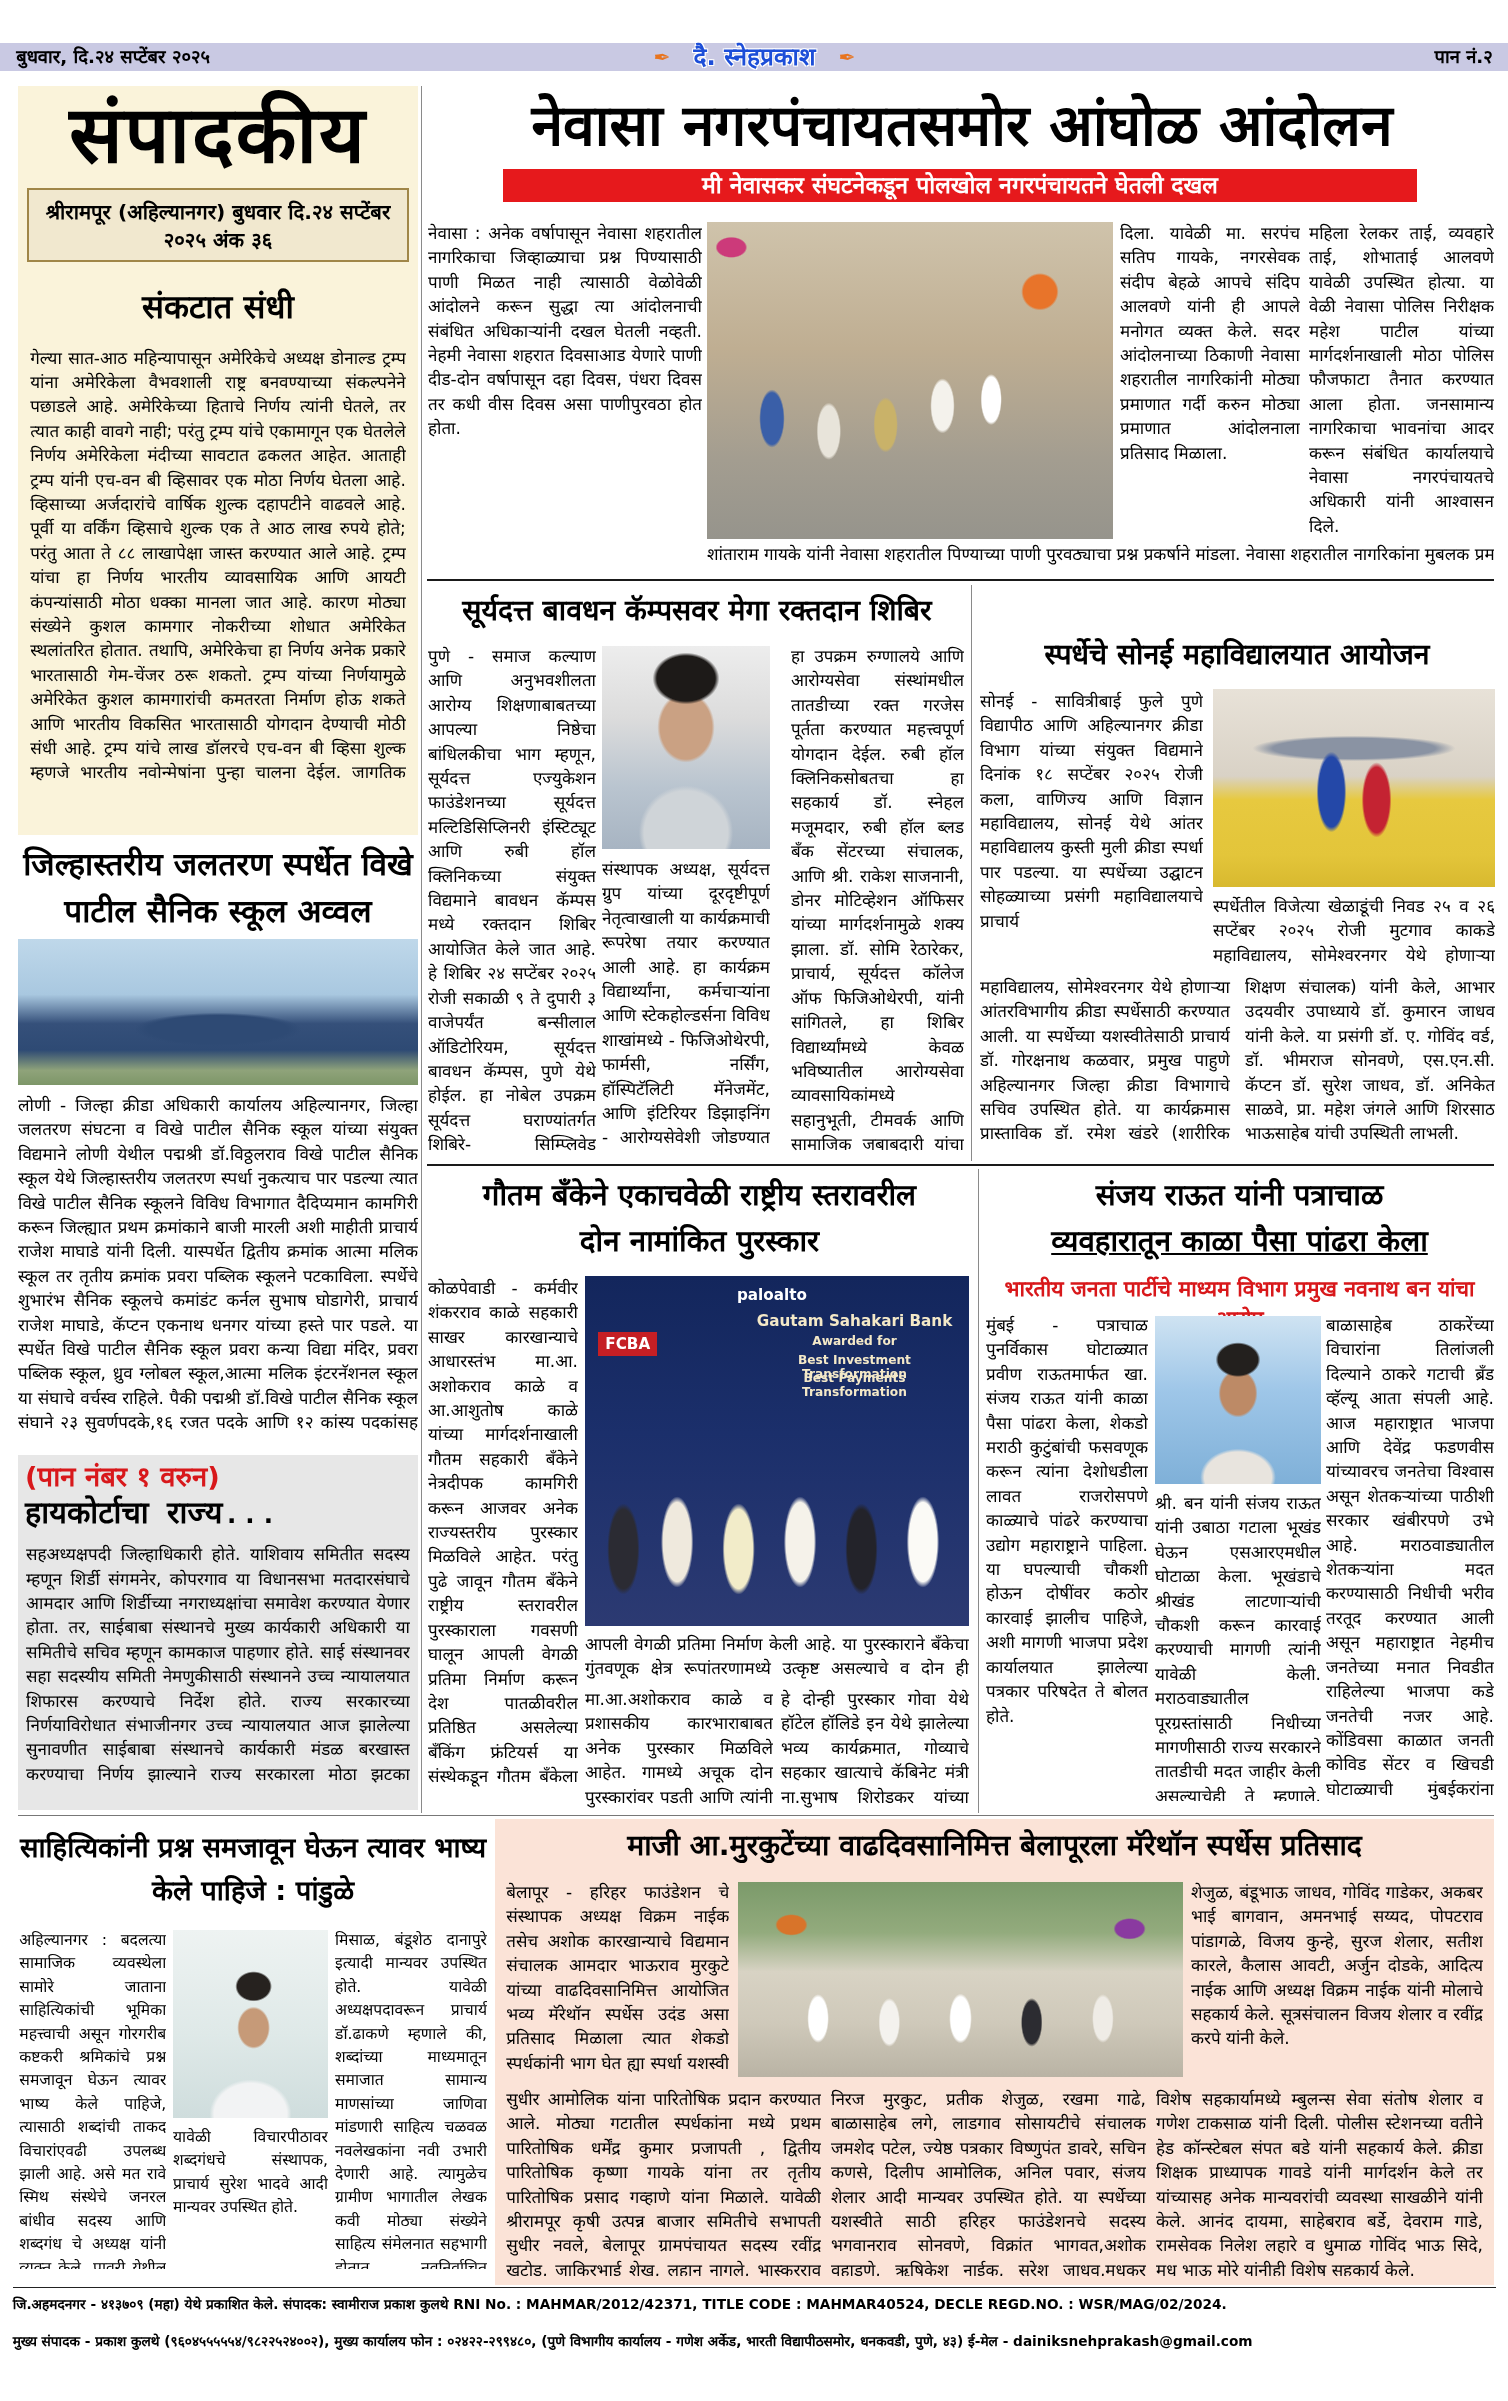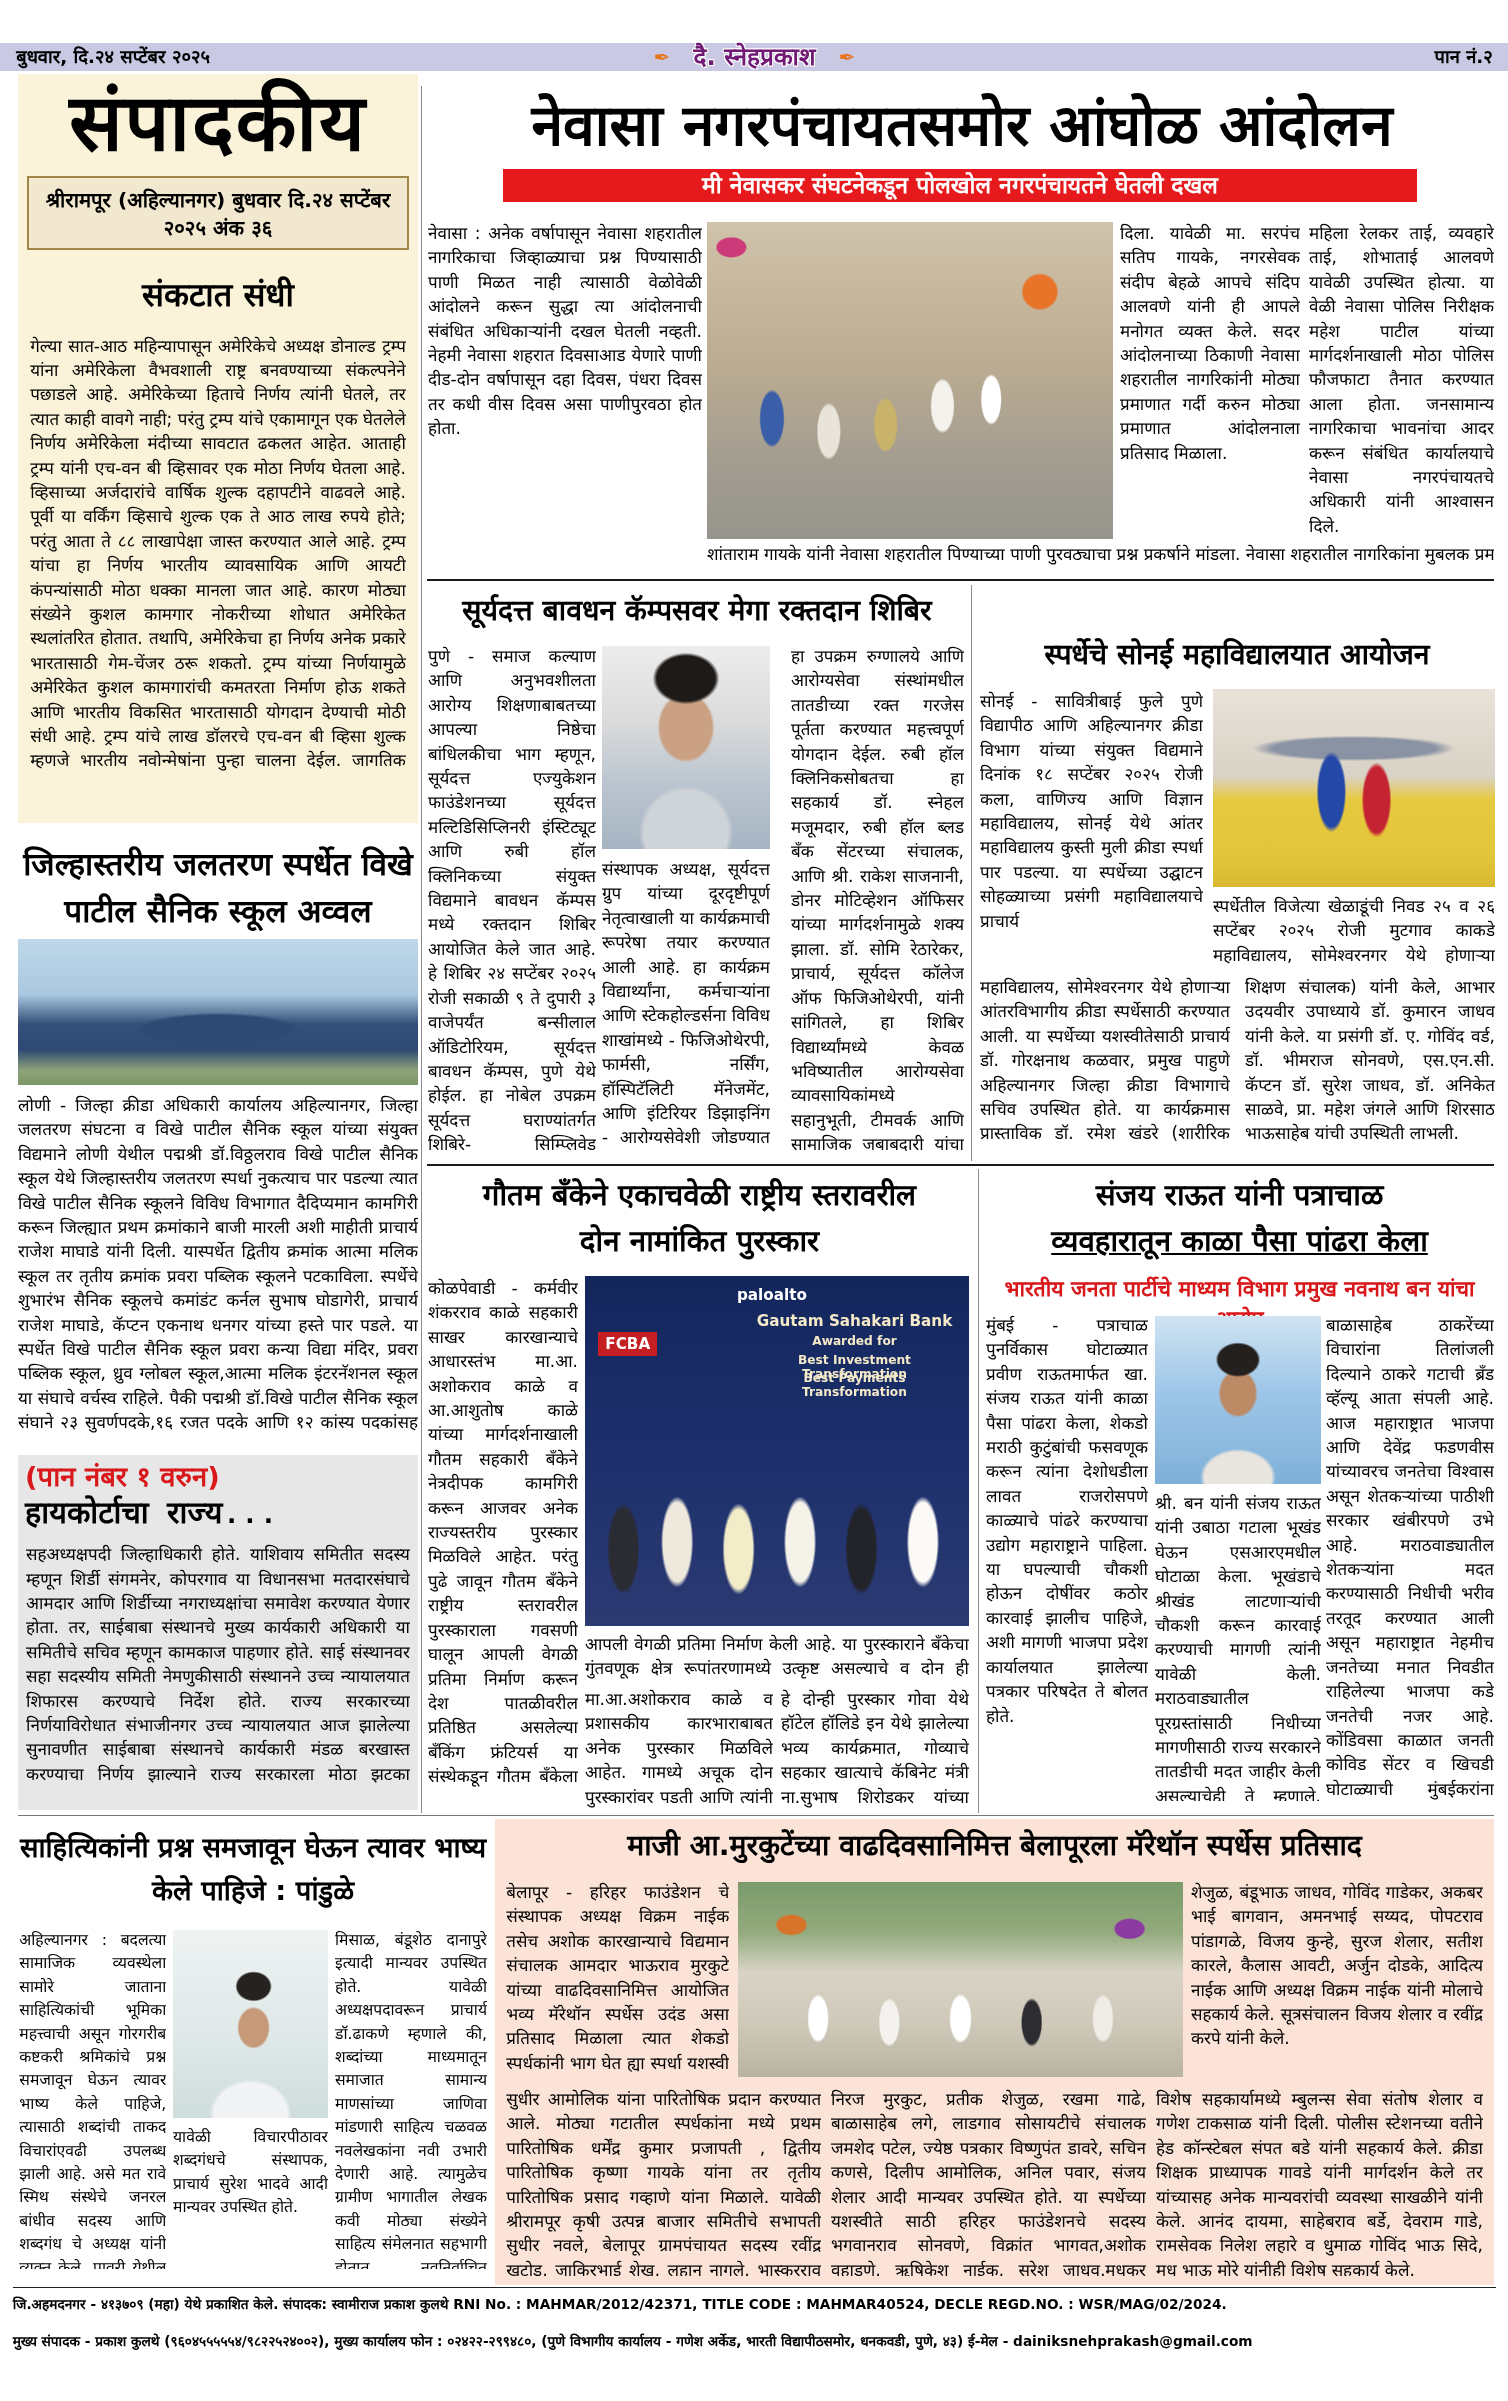--- a/index.html
+++ b/index.html
@@ -79,27 +79,27 @@
 </style>
 </head>
 <body>
 
 <div id="paper">
 
   <div class="abs band" style="left:0;top:43px;width:1509px;height:28.4px;">
     <div class="abs bold" style="left:16.2px;top:4.1px;font-size:18.3px;line-height:20.3px;">बुधवार, दि.२४ सप्टेंबर २०२५</div>
     <div class="abs" style="left:0;top:0;width:1509px;height:28.4px;text-align:center;">
       <span style="font-size:20.3px;color:#e8741e;vertical-align:middle;">✒</span>
-      <span style="font-size:24.4px;font-weight:900;color:#701a75;text-shadow:-1px -1px 0 #fff,1px -1px 0 #fff,-1px 1px 0 #fff,1px 1px 0 #fff;margin:0 20.3px;vertical-align:middle;line-height:28.4px;">दै. स्नेहप्रकाश</span>
+      <span style="font-size:24.4px;font-weight:900;color:#1d4ed8;text-shadow:-1px -1px 0 #fff,1px -1px 0 #fff,-1px 1px 0 #fff,1px 1px 0 #fff;margin:0 20.3px;vertical-align:middle;line-height:28.4px;">दै. स्नेहप्रकाश</span>
       <span style="font-size:20.3px;color:#e8741e;vertical-align:middle;">✒</span>
     </div>
     <div class="abs bold" style="right:16.2px;top:4.1px;font-size:18.3px;line-height:20.3px;">पान नं.२</div>
   </div>
 
-  <div class="abs edit-box" style="left:18px;top:74px;width:400px;height:749px;overflow:hidden;padding:0;">
+  <div class="abs edit-box" style="left:18px;top:86px;width:400px;height:749px;overflow:hidden;padding:0;">
     <div class="edit-title">संपादकीय</div>
     <div class="edit-strip" style="margin:3px 9.1px 0 9.1px;">श्रीरामपूर (अहिल्यानगर) बुधवार दि.२४ सप्टेंबर २०२५  अंक ३६</div>
     <div class="headline" style="font-size:32.5px;margin-top:21.3px;">संकटात संधी</div>
     <div class="body-text" style="margin:17.3px 12.2px 0 12.2px;height:439px;">गेल्या सात-आठ महिन्यापासून अमेरिकेचे अध्यक्ष डोनाल्ड ट्रम्प यांना अमेरिकेला वैभवशाली राष्ट्र बनवण्याच्या संकल्पनेने पछाडले आहे. अमेरिकेच्या हिताचे निर्णय त्यांनी घेतले, तर त्यात काही वावगे नाही; परंतु ट्रम्प यांचे एकामागून एक घेतलेले निर्णय अमेरिकेला मंदीच्या सावटात ढकलत आहेत. आताही ट्रम्प यांनी एच-वन बी व्हिसावर एक मोठा निर्णय घेतला आहे. व्हिसाच्या अर्जदारांचे वार्षिक शुल्क दहापटीने वाढवले आहे. पूर्वी या वर्किंग व्हिसाचे शुल्क एक ते आठ लाख रुपये होते; परंतु आता ते ८८ लाखापेक्षा जास्त करण्यात आले आहे. ट्रम्प यांचा हा निर्णय भारतीय व्यावसायिक आणि आयटी कंपन्यांसाठी मोठा धक्का मानला जात आहे. कारण मोठ्या संख्येने कुशल कामगार नोकरीच्या शोधात अमेरिकेत स्थलांतरित होतात. तथापि, अमेरिकेचा हा निर्णय अनेक प्रकारे भारतासाठी गेम-चेंजर ठरू शकतो. ट्रम्प यांच्या निर्णयामुळे अमेरिकेत कुशल कामगारांची कमतरता निर्माण होऊ शकते आणि भारतीय विकसित भारतासाठी योगदान देण्याची मोठी संधी आहे. ट्रम्प यांचे लाख डॉलरचे एच-वन बी व्हिसा शुल्क म्हणजे भारतीय नवोन्मेषांना पुन्हा चालना देईल. जागतिक प्रतिभेचे दरवाजे बंद करताना, अमेरिका प्रायोजित स्टार्टअप्सची पुढची वाट बेंगळुरू, हैदराबाद, पुणे आणि गुडगाव येथे येऊ शकते. भारतातील तंत्रज्ञ, अभियंते, शास्त्रज्ञ आणि नवोन्मेषकांना मायदेशी परतून विकसित भारतासाठी योगदान देण्याची संधी आहे. अमेरिकेचे नुकसान हे भारताचे भरतील असे चित्र एच-वन बी निर्णयामुळे दिसू लागले असून येत्या काही महिन्यांत कंपन्या भारतात ऑफशोअरिंग (नोकऱ्या/व्यवसाय दुसऱ्या देशात हलवणे) वाढू शकते.</div>
   </div>
 
   <div class="abs vrule" style="left:421px;top:86px;height:1727px;"></div>
 
   <div class="abs headline" style="left:429px;top:90px;width:1066px;font-size:57px;line-height:71px;">नेवासा नगरपंचायतसमोर आंघोळ आंदोलन</div>
   <div class="abs redbar" style="left:503px;top:169px;width:914px;height:32.5px;">

